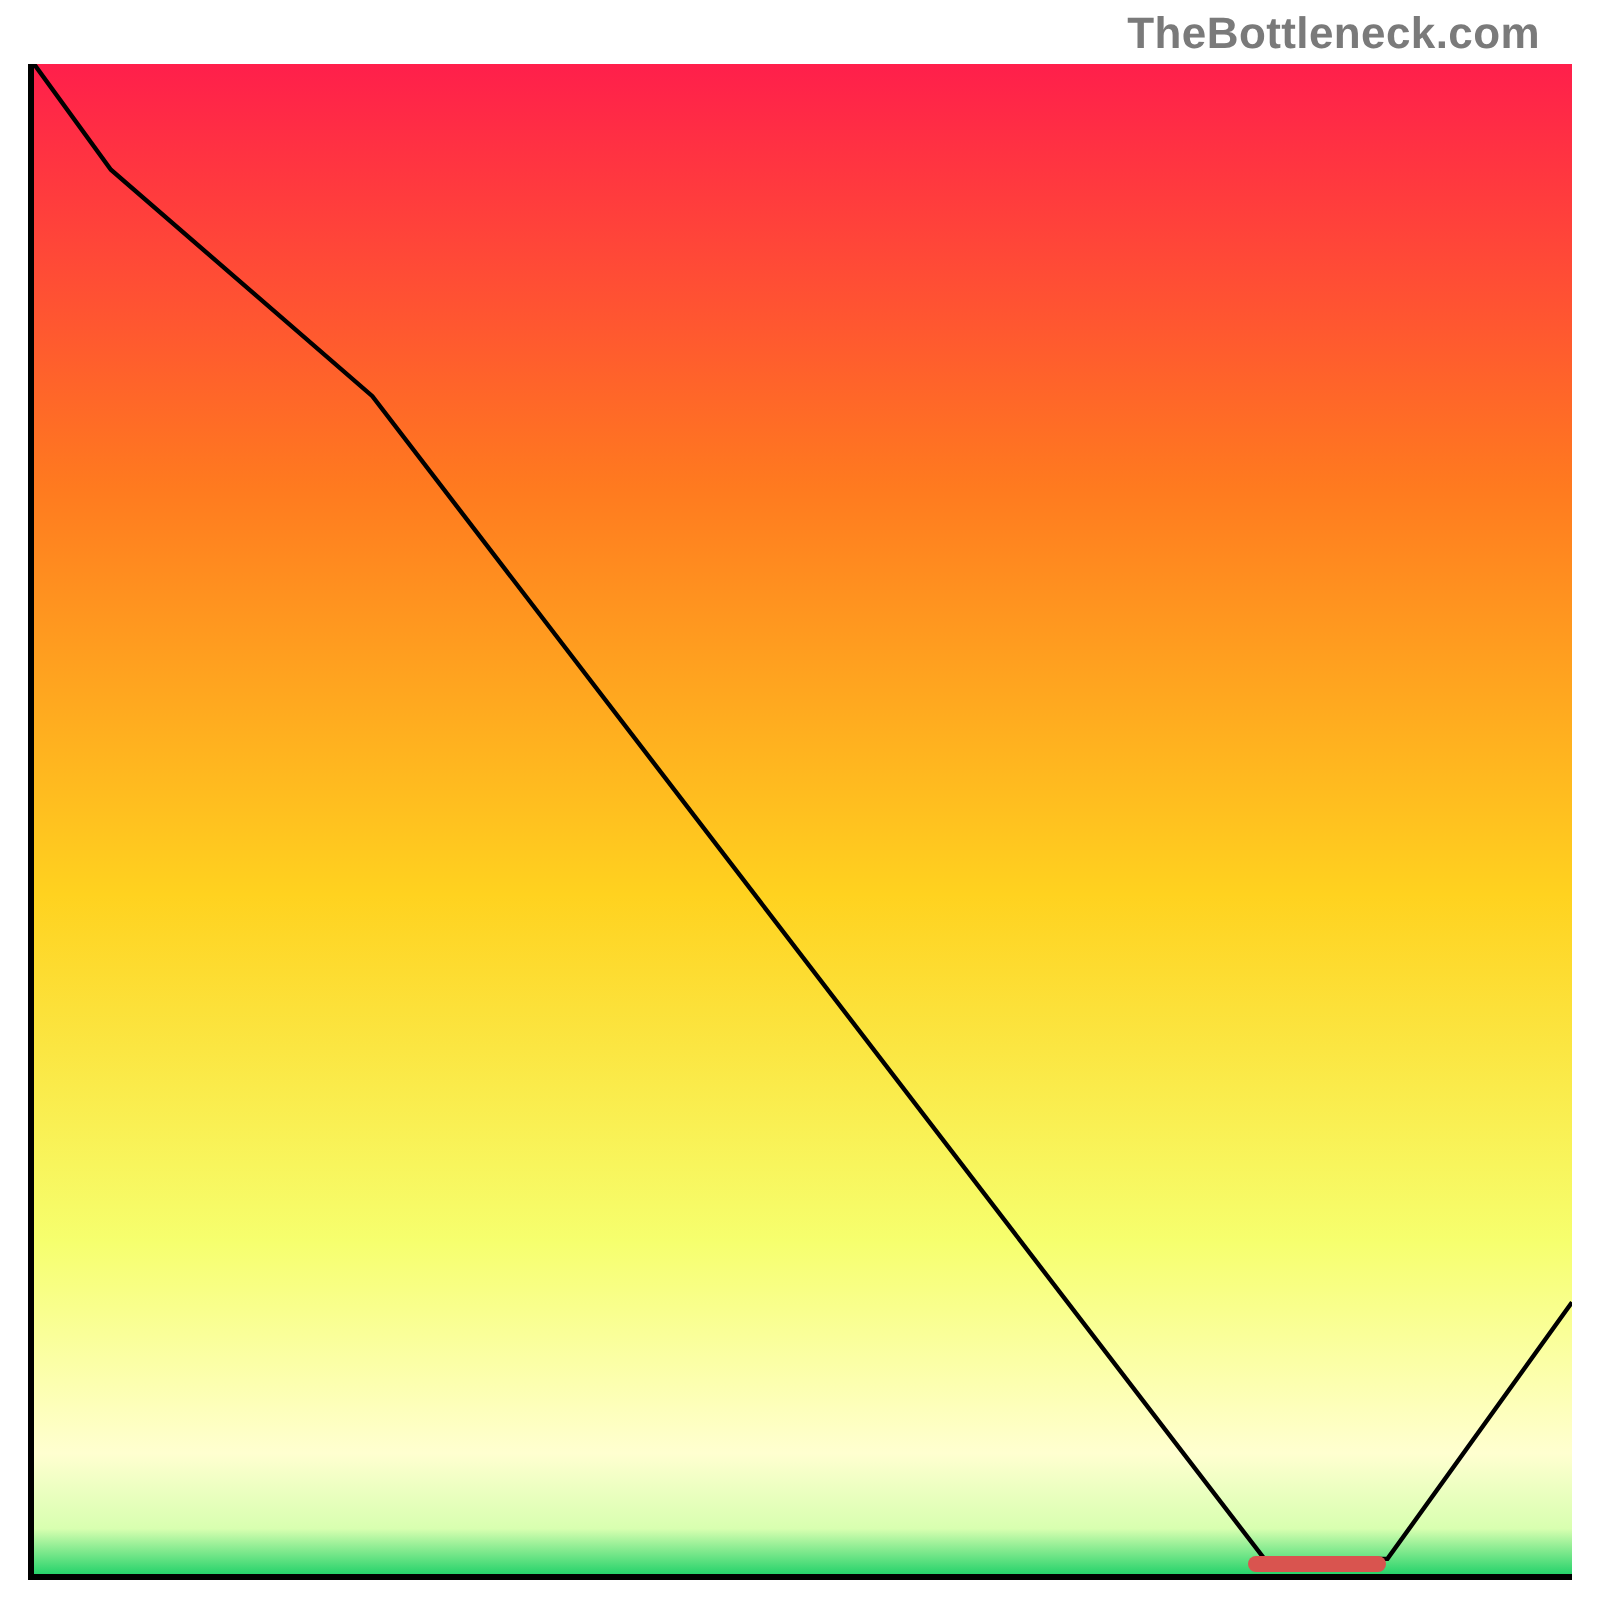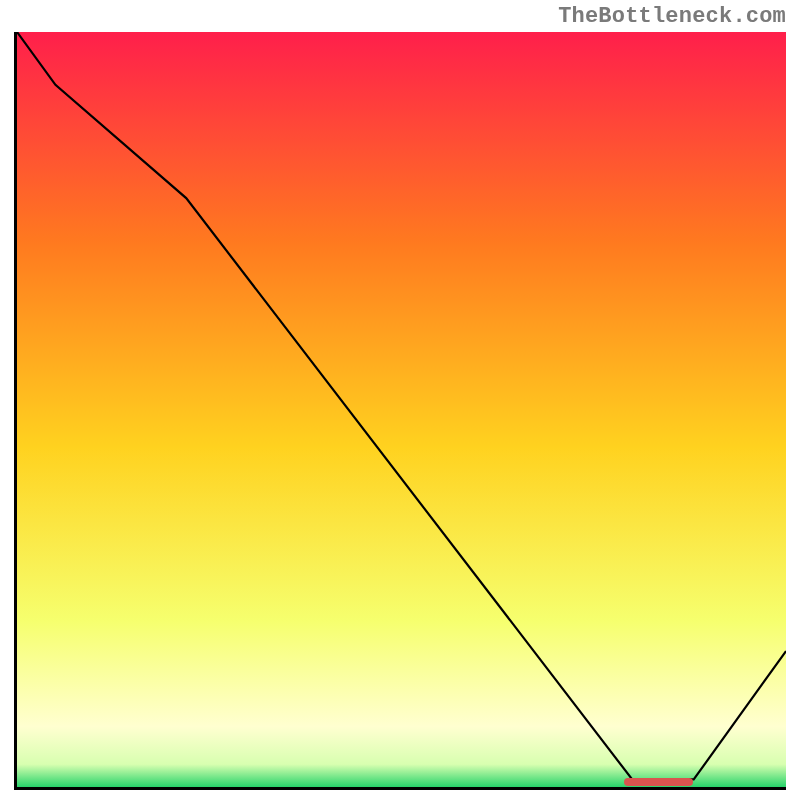--- a/index.html
+++ b/index.html
@@ -11,26 +11,25 @@
     font-family: Arial, Helvetica, sans-serif;
   }
   .stage {
     position: relative;
     width: 800px;
     height: 800px;
   }
   .watermark {
     position: absolute;
     top: 4px;
-    right: 14px;
+    right: 30px;
     font-size: 22px;
     font-weight: 600;
     color: #7a7a7a;
     letter-spacing: 0.2px;
-    font-family: Liberation Mono, monospace;
   }
   .plot {
     position: absolute;
     left: 14px;
     top: 32px;
     width: 772px;
     height: 758px;
   }
   .axis-left, .axis-bottom {
     position: absolute;

